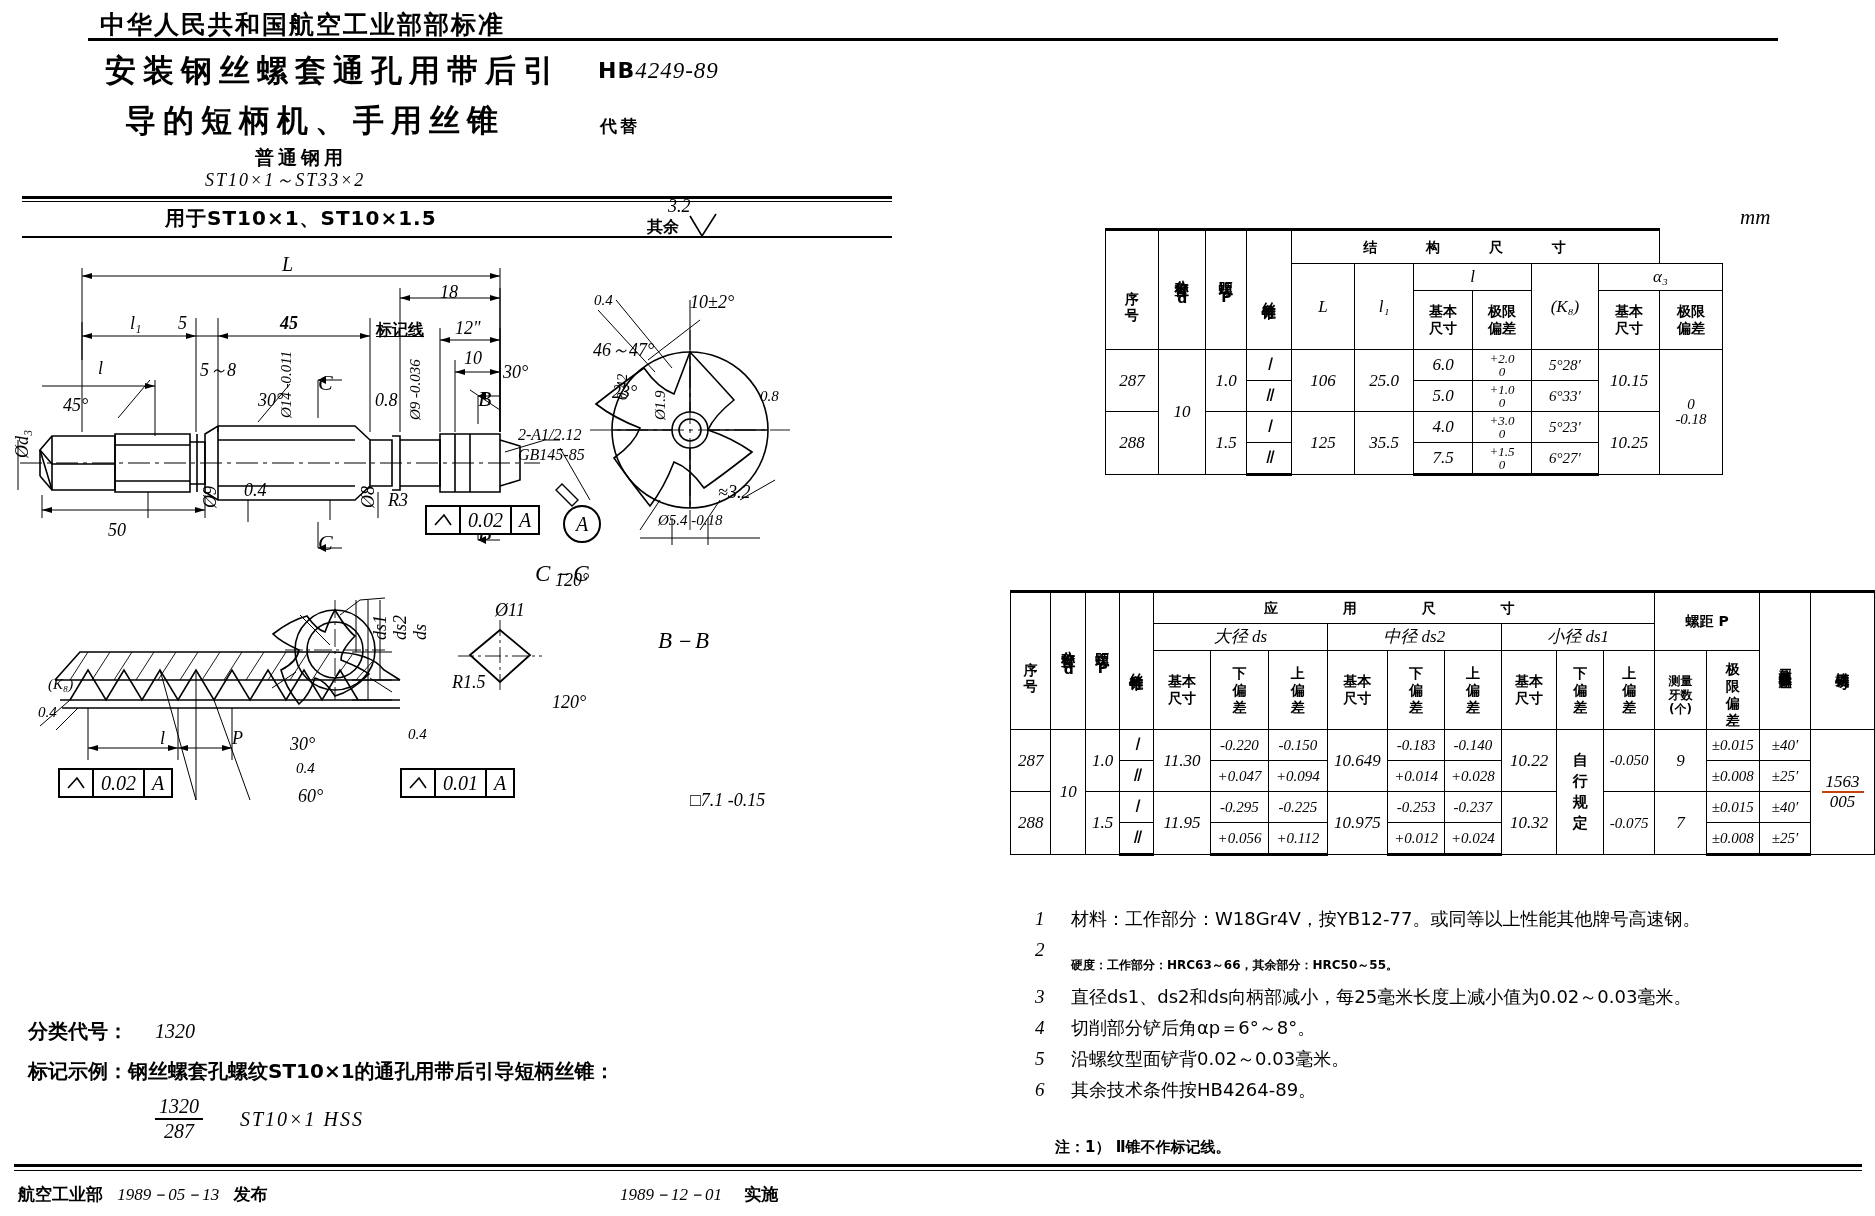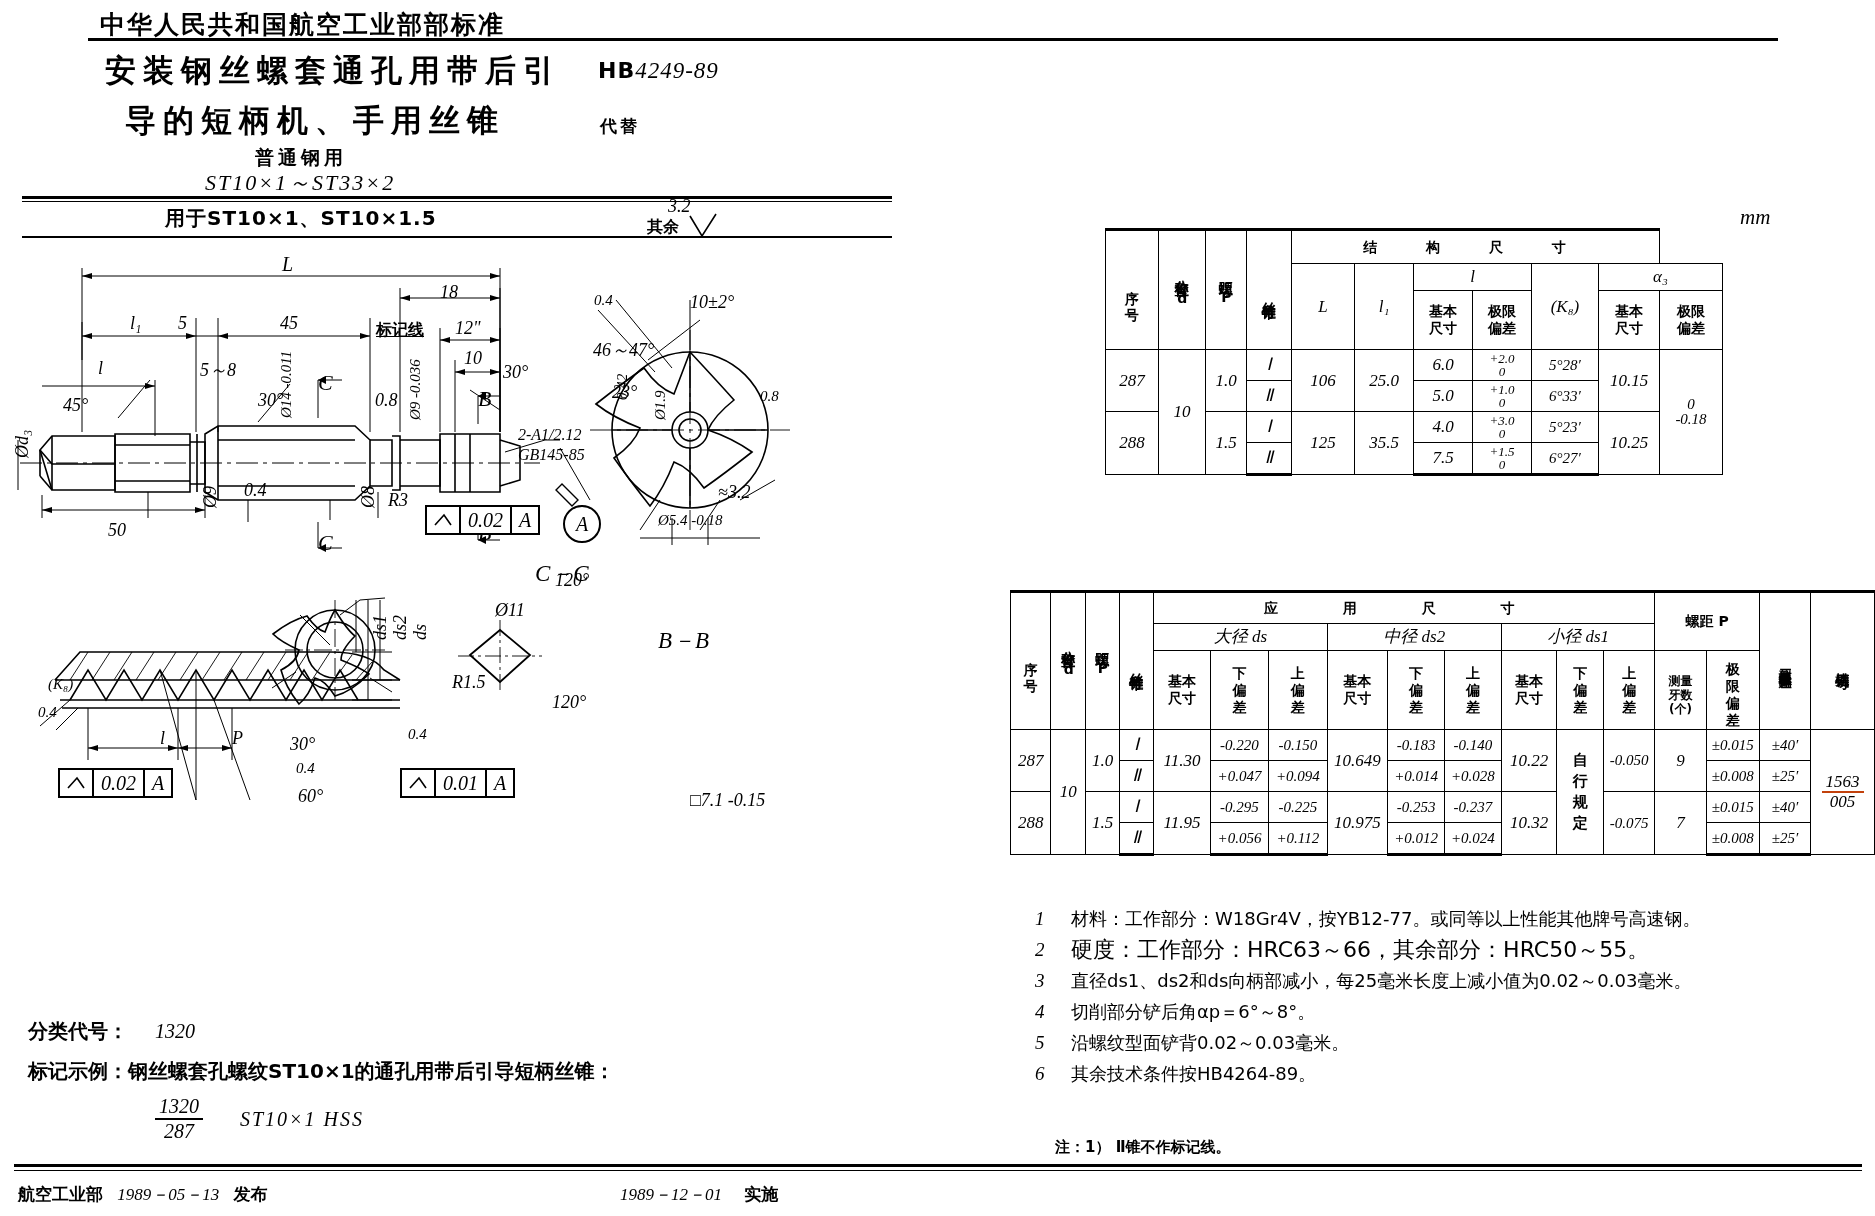--- a/index.html
+++ b/index.html
@@ -7,21 +7,21 @@
   .abs{position:absolute;}
   .it{font-style:italic;}
   .cn{font-family:"DejaVu Sans",sans-serif;font-weight:700;}
 
   
   #hdr-rule-top{left:88px;top:38px;width:1690px;height:3px;background:#000;}
   #std-org{left:100px;top:8px;font-size:25px;letter-spacing:2px;}
   #title-l1{left:105px;top:50px;font-size:31px;letter-spacing:7px;}
   #title-l2{left:125px;top:100px;font-size:31px;letter-spacing:7px;}
   #title-l3{left:255px;top:145px;font-size:19px;letter-spacing:4px;}
-  #title-l4{left:205px;top:168px;font-size:22px;letter-spacing:2px;}
+  #title-l4{left:205px;top:168px;font-size:18px;letter-spacing:2px;}
   #stdno{left:598px;top:58px;font-size:23px;letter-spacing:1px;}
   #stdno b{font-family:"DejaVu Sans",sans-serif;font-size:22px;}
   #replaces{left:600px;top:115px;font-size:17px;letter-spacing:3px;}
   #rule2{left:22px;top:196px;width:870px;height:3px;background:#000;}
   #rule2b{left:22px;top:201px;width:870px;height:1px;background:#000;}
   #appl{left:165px;top:205px;font-size:22px;letter-spacing:1px;}
   #rule3{left:22px;top:236px;width:870px;height:2px;background:#000;}
 
   
   #f-rule1{left:14px;top:1164px;width:1848px;height:3px;background:#000;}
@@ -307,21 +307,21 @@
 <div class="abs" style="left:688px;top:212px;">
   <svg width="30" height="26">
       <path d="M2 4 L14 24 L28 2" stroke="#000" fill="none" stroke-width="1.6"></path>
     </svg>
 </div>
 
 <div class="abs lbl" style="left:282px;top:253px;font-size:20px;">L</div>
 <div class="abs lbl" style="left:130px;top:313px;">l₁</div>
 <div class="abs lbl" style="left:98px;top:358px;">l</div>
 <div class="abs lbl" style="left:178px;top:313px;">5</div>
-<div class="abs lbl" style="left:280px;top:313px;">45</div>
+<div class="abs lbl" style="left:280px;top:313px;font-weight:bold;">45</div>
 <div class="abs lbl" style="left:440px;top:282px;">18</div>
 <div class="abs lbl" style="left:455px;top:318px;">12"</div>
 <div class="abs lbl" style="left:464px;top:348px;">10</div>
 <div class="abs lbl" style="left:108px;top:520px;">50</div>
 <div class="abs lbl" style="left:63px;top:395px;">45°</div>
 <div class="abs lbl" style="left:258px;top:390px;">30°</div>
 <div class="abs lbl" style="left:503px;top:362px;">30°</div>
 <div class="abs lbl" style="left:200px;top:358px;">5～8</div>
 <div class="abs lblS rot90" style="left:278px;top:418px;">Ø14 -0.011</div>
 <div class="abs lblS rot90" style="left:407px;top:420px;">Ø9 -0.036</div>
@@ -576,21 +576,21 @@
     </table>
 </div>
 
 <div class="abs" id="notes">
     <div class="row">
       <div class="n">1</div>
       <div class="t cn" style="font-weight: 400; font-size: 18px;">材料：工作部分：W18Gr4V，按YB12-77。或同等以上性能其他牌号高速钢。</div>
     </div>
     <div class="row">
       <div class="n">2</div>
-      <div class="t cn" style="font-weight: 400; font-size: 22px;">硬度：工作部分：HRC63～66，其余部分：HRC50～55。</div>
+      <div class="t cn" style="font-weight: 700; font-size: 12px; margin-top: 16px;">硬度：工作部分：HRC63～66，其余部分：HRC50～55。</div>
     </div>
     <div class="row">
       <div class="n">3</div>
       <div class="t cn" style="font-weight: 400; font-size: 18px;">直径ds1、ds2和ds向柄部减小，每25毫米长度上减小值为0.02～0.03毫米。</div>
     </div>
     <div class="row">
       <div class="n">4</div>
       <div class="t cn" style="font-weight: 400; font-size: 18px;">切削部分铲后角αp＝6°～8°。</div>
     </div>
     <div class="row">

